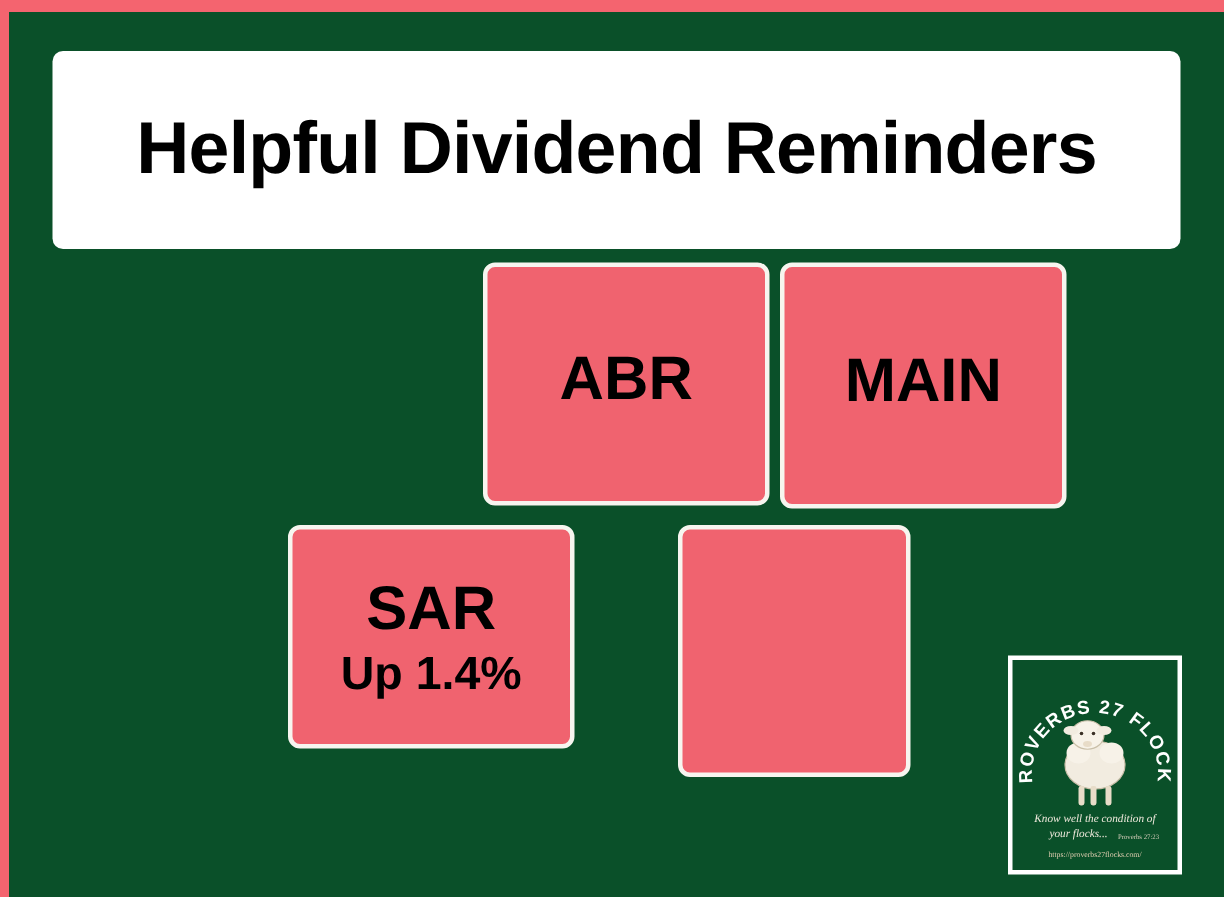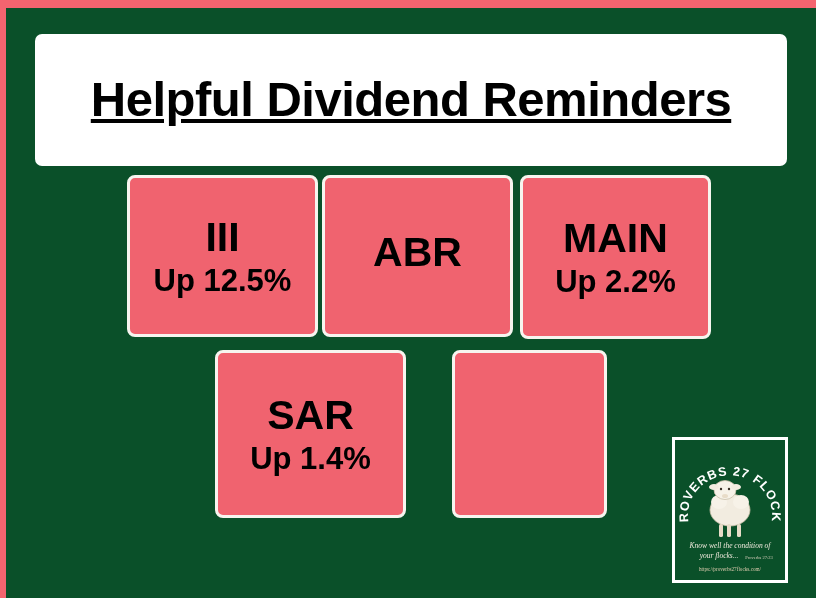--- a/index.html
+++ b/index.html
@@ -37,21 +37,20 @@
     top: 34px;
     width: 752px;
     height: 132px;
     background: #ffffff;
     border-radius: 7px;
     display: flex;
     align-items: center;
     justify-content: center;
     box-sizing: border-box;
     z-index: 3;
-    text-decoration: underline;
   }
   .title-text {
     font-size: 49px;
     font-weight: bold;
     color: #000000;
     letter-spacing: -0.5px;
     line-height: 1.05;
     white-space: nowrap;
   }
   
@@ -117,35 +116,30 @@
 
   <div class="edge-top"></div>
   <div class="edge-left"></div>
 
   <div class="title-box">
     <div class="title-text">Helpful Dividend Reminders</div>
   </div>
 
   <div class="card-hidden" style="left:452px; top:350px; width:155px; height:168px;"></div>
 
-  <div class="card" style="left:127px; top:175px; width:191px; height:162px;">
-    <div class="card-ticker">III</div>
-    <div class="card-change">Up 12.5%</div>
-  </div>
 
   <div class="card" style="left:322px; top:175px; width:191px; height:162px;gap:28px;">
     <div class="card-ticker">ABR</div>
   </div>
 
   <div class="card" style="left:520px; top:175px; width:191px; height:164px;">
     <div class="card-ticker">MAIN</div>
-    <div class="card-change">Up 2.2%</div>
   </div>
 
-  <div class="card" style="left:215px; top:350px; width:191px; height:168px;">
+  <div class="card" style="left:192px; top:350px; width:191px; height:149px;">
     <div class="card-ticker">SAR</div>
     <div class="card-change">Up 1.4%</div>
   </div>
 
 
   <div class="logo-badge">
     <div class="logo-inner">
       <svg class="logo-svg" width="110" height="140" viewBox="0 0 110 140" xmlns="http://www.w3.org/2000/svg">
         <defs>
           <path id="arcpath" d="M 14,84 A 42,40 0 1 1 96,84" fill="none"></path>

